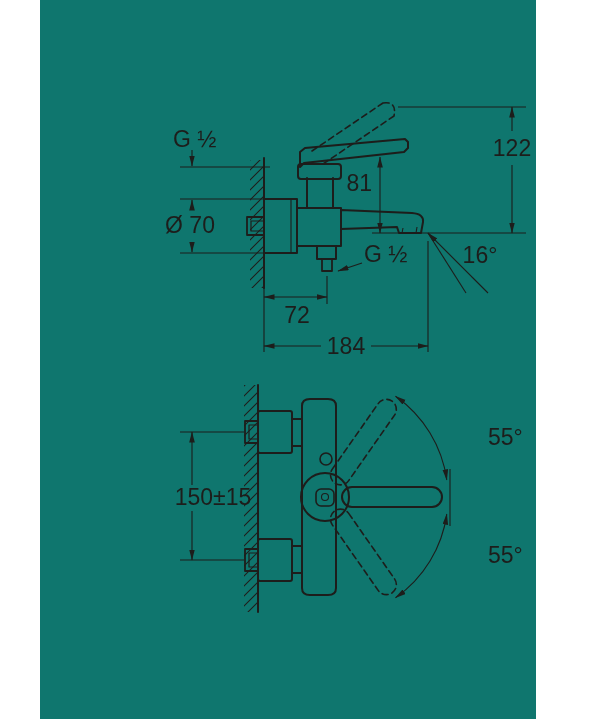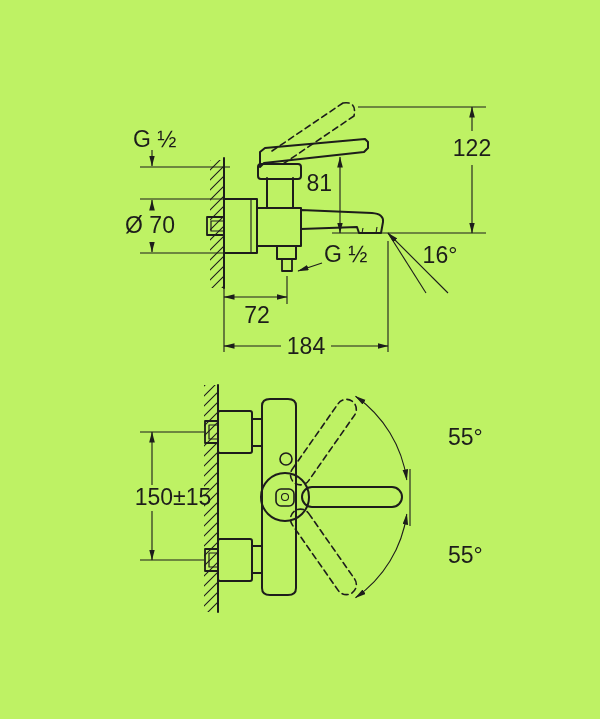--- a/index.html
+++ b/index.html
@@ -1,18 +1,19 @@
 <!DOCTYPE html>
 <html><head>
 <meta charset="utf-8">
 <style>
   html,body{margin:0;padding:0;background:#ffffff;}
   .canvas{
-    width:600px;height:719px;background:#bef264;position:relative;overflow:hidden;
+    width:496px;height:719px;background:#0f766e;position:relative;overflow:hidden;
     font-family:"Liberation Sans", sans-serif;
+    margin-left:40px;
   }
   svg{display:block;}
   .outline{stroke:#1d1d1b;stroke-width:2;fill:none;stroke-linecap:round;stroke-linejoin:round;}
   .mid{stroke:#1d1d1b;stroke-width:1.6;fill:none;stroke-linecap:round;stroke-linejoin:round;}
   .thin{stroke:#1d1d1b;stroke-width:1.1;fill:none;stroke-linecap:butt;}
   .dashed{stroke-dasharray:6 4;}
   .dim-label{font-size:23px;fill:#1d1d1b;stroke:none;font-family:"Liberation Sans",sans-serif;}
 </style>
 </head>
 <body>

